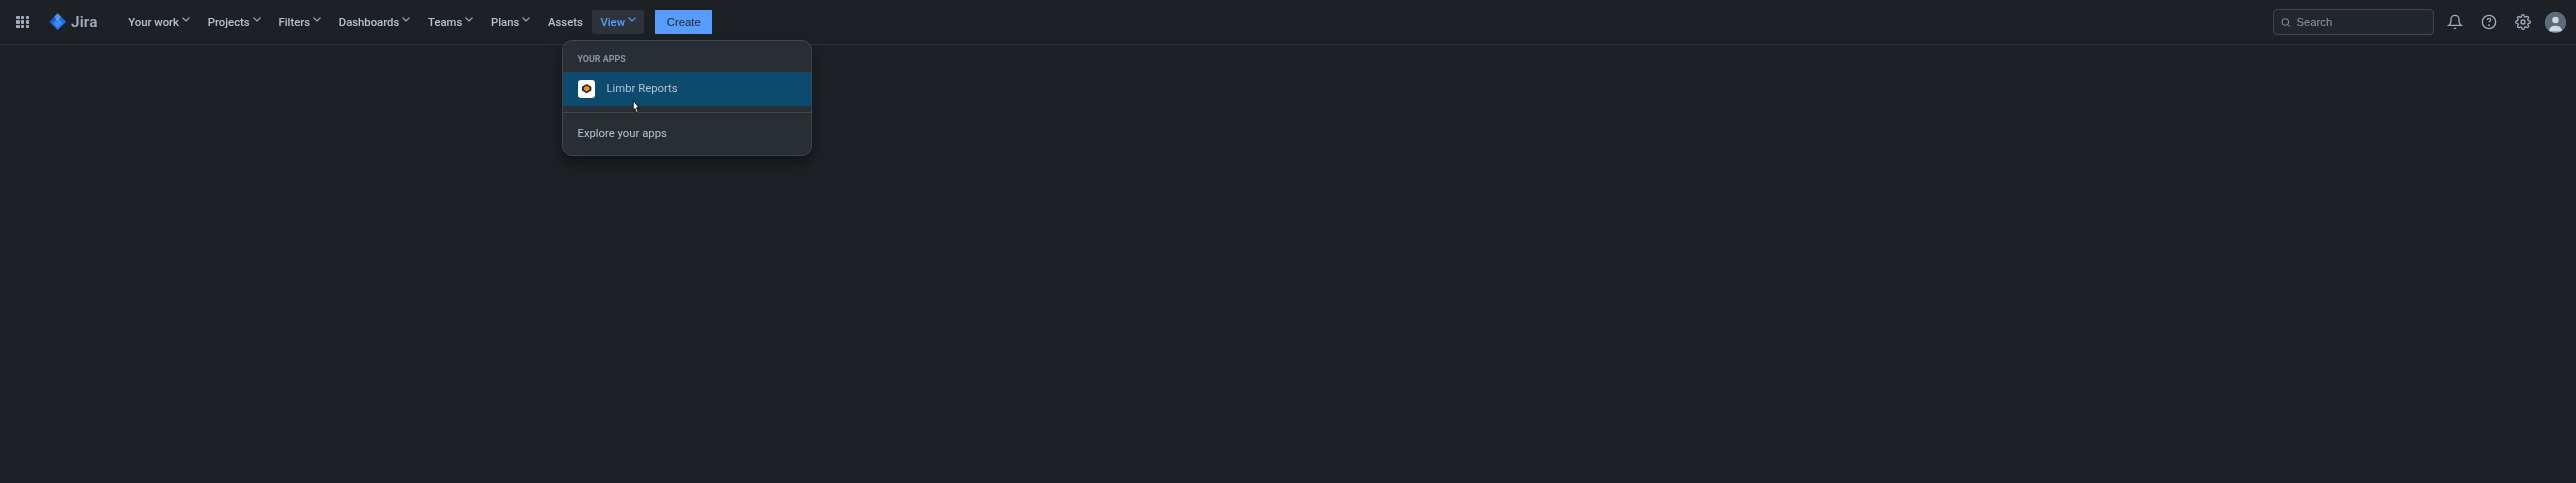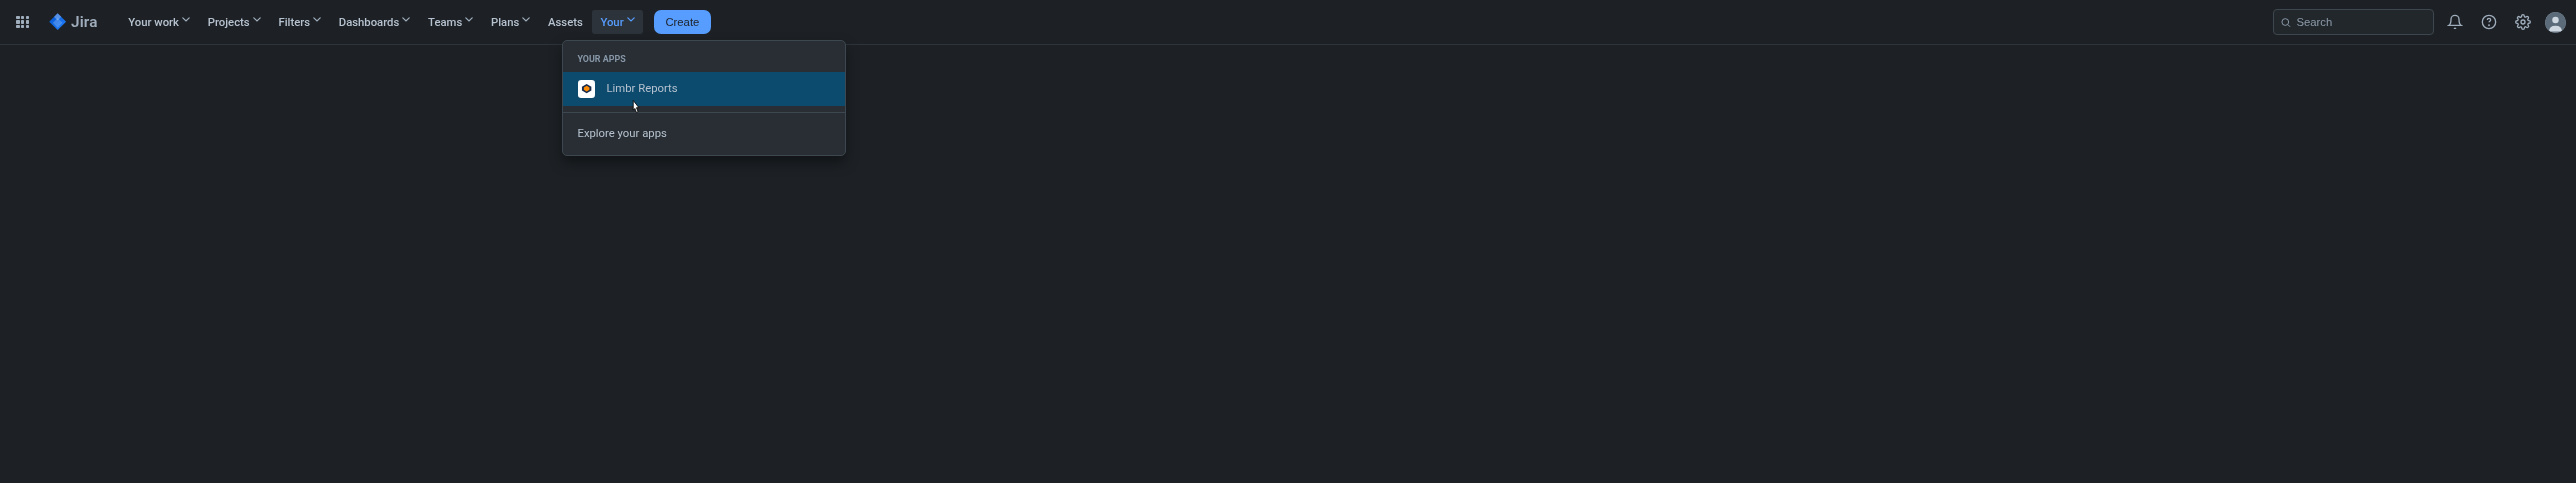--- a/index.html
+++ b/index.html
@@ -104,21 +104,21 @@
       width: 8px;
       height: 4.8px;
     }
     .create-btn {
       margin-left: 9.7px;
       background: #579dff;
       color: #1d2125;
       font-size: 11.3px;
       font-weight: 500;
       padding: 5.6px 11.3px;
-      border-radius: 7px;
+      border-radius: 0;
       border: none;
       cursor: pointer;
     }
     .topbar-right {
       margin-left: auto;
       display: flex;
       align-items: center;
       gap: 8px;
     }
     .search-box {
@@ -166,24 +166,24 @@
       overflow: hidden;
     }
     .avatar svg {
       width: 21px;
       height: 21px;
     }
     .dropdown {
       position: absolute;
       top: 40px;
       left: 562px;
-      width: 284px;
+      width: 250px;
       background: #282e33;
       border: 0.8px solid #3d474f;
-      border-radius: 5px;
+      border-radius: 10px;
       box-shadow: 0 6.4px 13px rgba(0,0,0,0.4);
       padding-bottom: 6.4px;
       z-index: 10;
     }
     .dropdown-header {
       font-size: 8.9px;
       font-weight: 700;
       color: #8696a7;
       padding: 13px 14.5px 8px 14.5px;
     }
@@ -306,21 +306,21 @@
         <span class="chevron">
             <svg viewBox="0 0 10 6">
               <path d="M1 1 L5 5 L9 1" stroke="#9fadbc" stroke-width="1.5" fill="none" stroke-linecap="round"></path>
             </svg>
           </span>
       </div>
       <div class="nav-item">
         <span>Assets</span>
       </div>
       <div class="nav-item active">
-        <span>Your</span>
+        <span>View</span>
         <span class="chevron">
             <svg viewBox="0 0 10 6">
               <path d="M1 1 L5 5 L9 1" stroke="#579dff" stroke-width="1.5" fill="none" stroke-linecap="round"></path>
             </svg>
           </span>
       </div>
       <button class="create-btn">Create</button>
     </div>
   </div>
 

